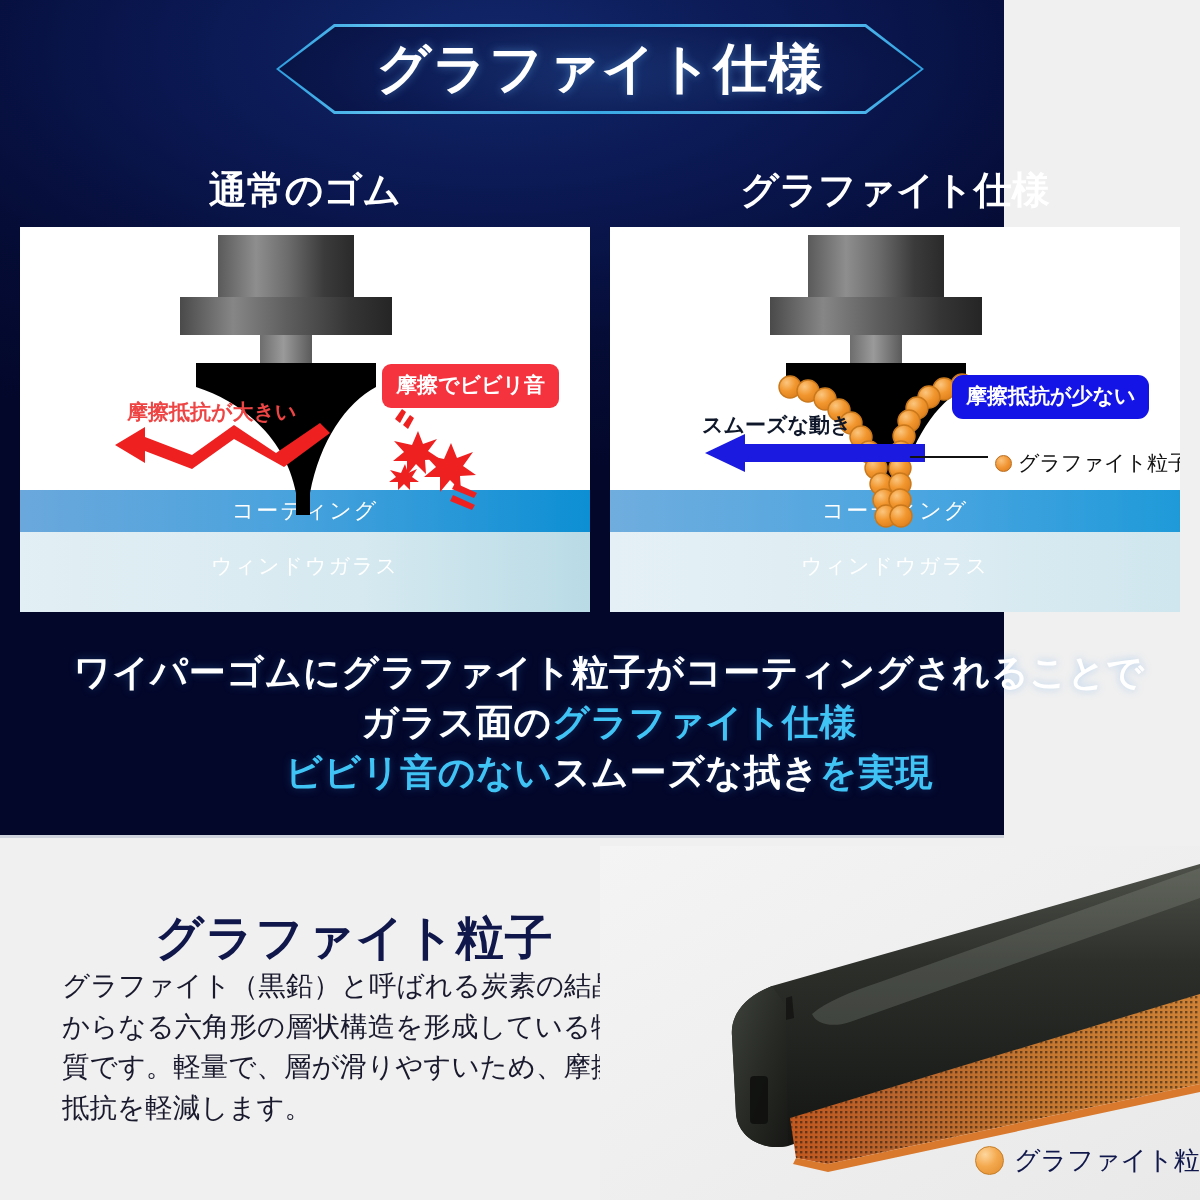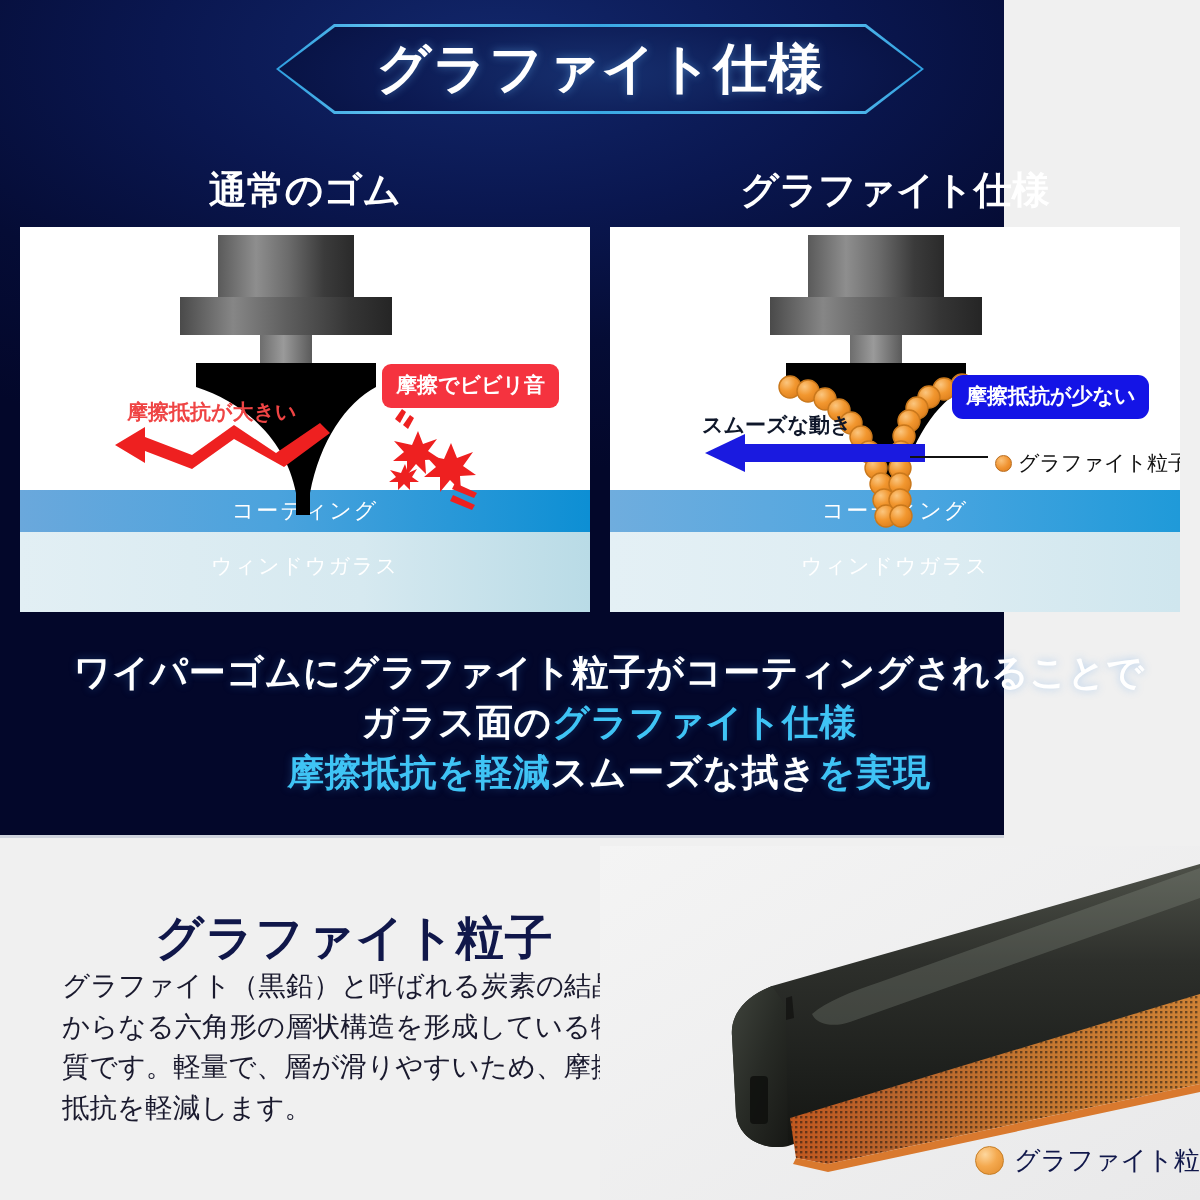--- a/index.html
+++ b/index.html
@@ -406,21 +406,21 @@
 
       <div id="panel-legend">
         <span class="leg-dot"></span>
         <span class="leg-text">グラファイト粒子</span>
       </div>
     </div>
 
     <div class="summary">
       <div>ワイパーゴムにグラファイト粒子がコーティングされることで</div>
       <div><span>ガラス面の</span><span class="hl">グラファイト仕様</span></div>
-      <div><span class="hl">摩擦抵抗を軽減</span><span>スムーズな拭き</span><span class="hl">を実現</span></div>
+      <div><span class="hl">ビビリ音のない</span><span>スムーズな拭き</span><span class="hl">を実現</span></div>
     </div>
 
   </div>
 
   <div class="bottom-section">
 
     <div id="bottom-title">グラファイト粒子</div>
     <div id="bottom-body">グラファイト（黒鉛）と呼ばれる炭素の結晶からなる六角形の層状構造を形成している物質です。軽量で、層が滑りやすいため、摩擦抵抗を軽減します。</div>
 
     <div class="photo">

